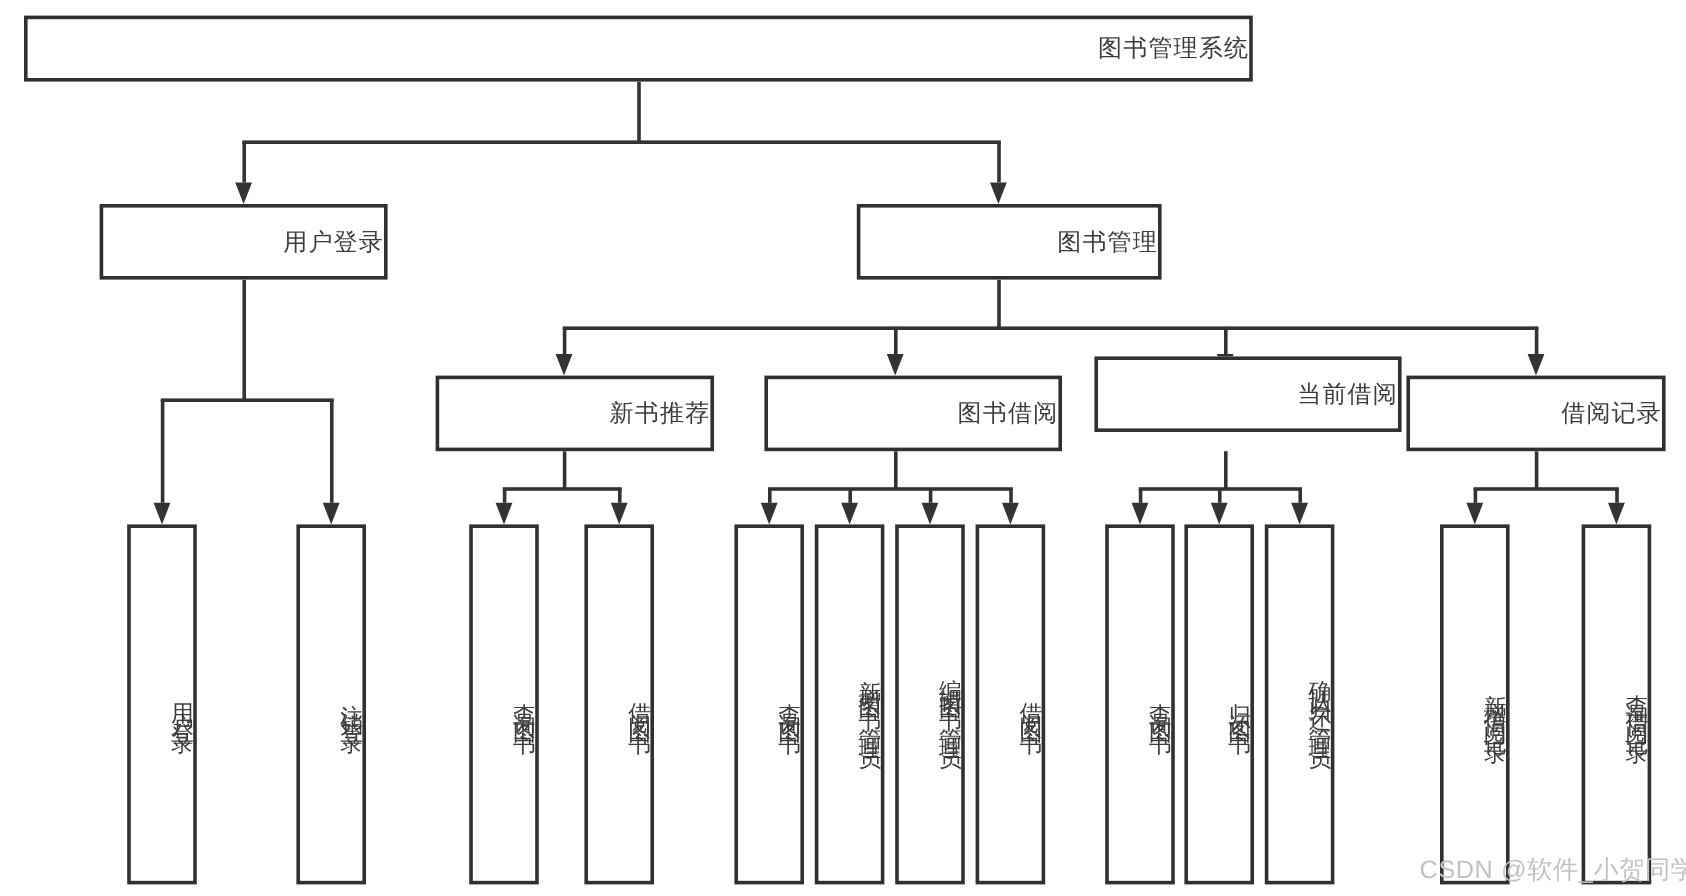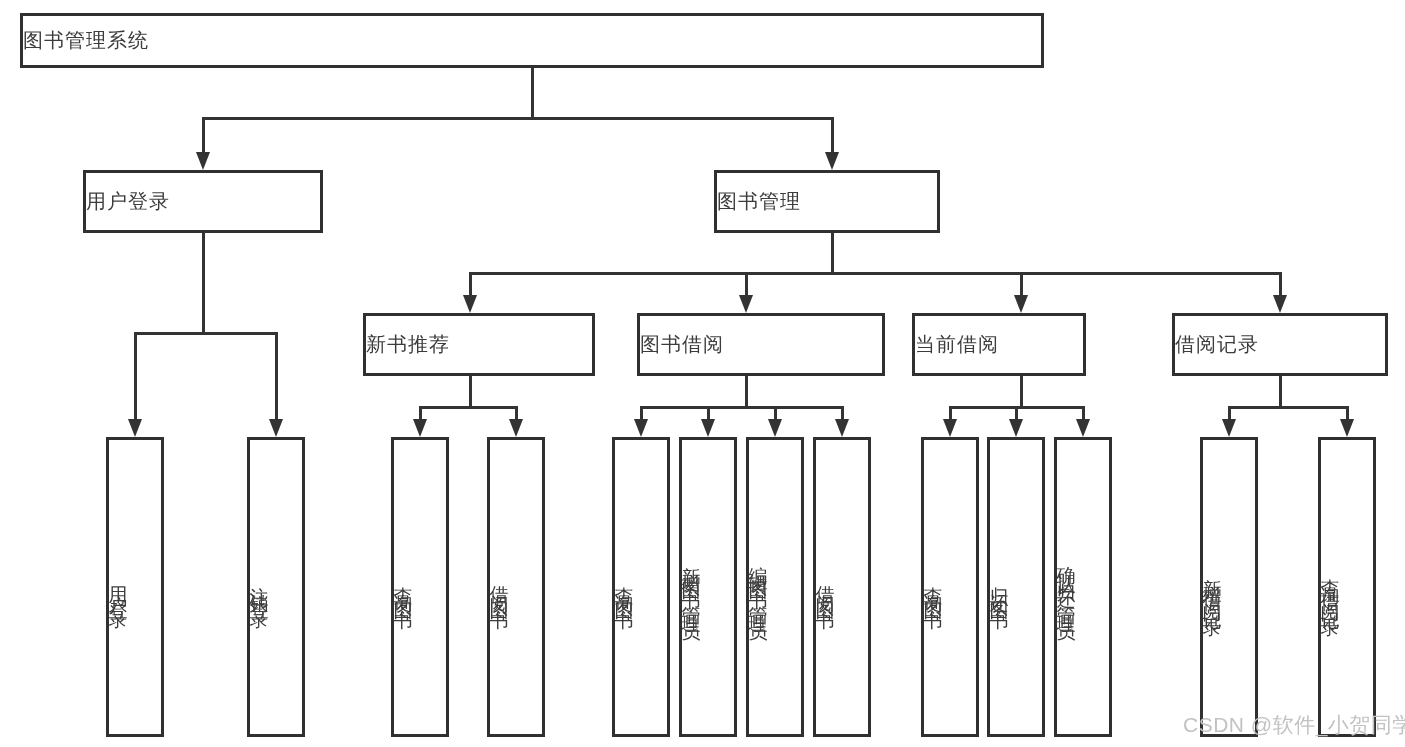--- a/index.html
+++ b/index.html
@@ -16,21 +16,21 @@
     font-family:"Liberation Sans","DejaVu Sans",sans-serif;
     overflow:hidden;
   }
   .box{
     position:absolute;
     box-sizing:border-box;
     border:3px solid var(--border);
     background:#ffffff;
     display:flex;
     align-items:center;
-    justify-content:flex-start;
+    justify-content:flex-end;
     color:var(--text);
     font-size:20px;
     letter-spacing:1px;
     z-index:2;
   }
   .leaf .vtext{
     writing-mode:vertical-rl;
     font-size:19px;
     letter-spacing:8px;
     line-height:1;
@@ -60,33 +60,33 @@
 <div id="canvas">
 
   <div class="box" style="left:20px;top:13px;width:1024px;height:55px">
     <span>图书管理系统</span>
   </div>
 
   <div class="box" style="left:83px;top:170px;width:240px;height:63px">
     <span>用户登录</span>
   </div>
 
-  <div class="box" style="left:714px;top:170px;width:226px;height:63px">
+  <div class="box" style="left:714px;top:170px;width:254px;height:63px">
     <span>图书管理</span>
   </div>
 
   <div class="box" style="left:363px;top:313px;width:232px;height:63px">
     <span>新书推荐</span>
   </div>
 
   <div class="box" style="left:637px;top:313px;width:248px;height:63px">
     <span>图书借阅</span>
   </div>
 
-  <div class="box" style="left:912px;top:313px;width:174px;height:63px">
+  <div class="box" style="left:912px;top:297px;width:256px;height:63px">
     <span>当前借阅</span>
   </div>
 
   <div class="box" style="left:1172px;top:313px;width:216px;height:63px">
     <span>借阅记录</span>
   </div>
 
   <div class="box leaf" style="left:106px;top:437px;width:58px;height:300px">
     <span class="vtext">用户登录</span>
   </div>

